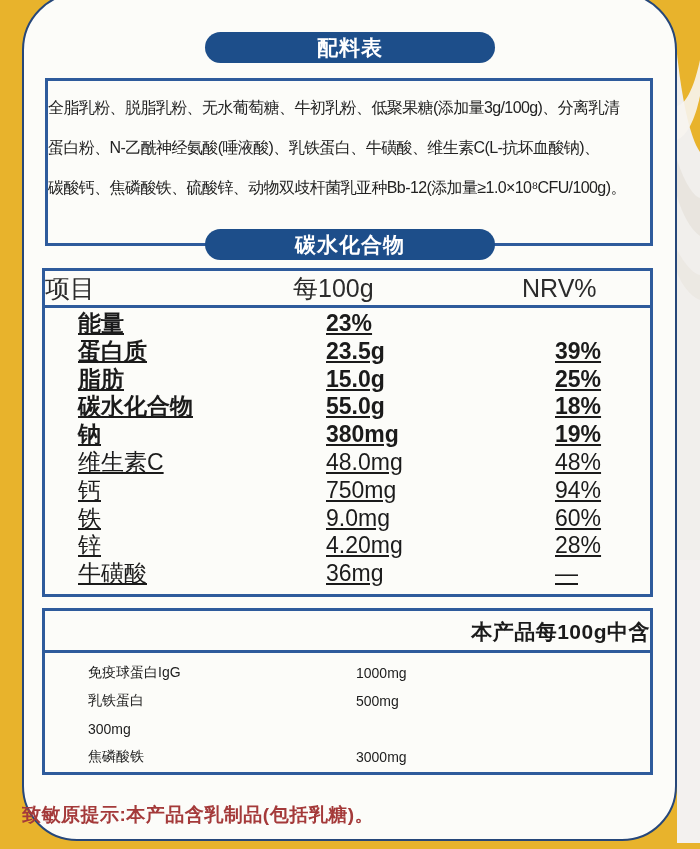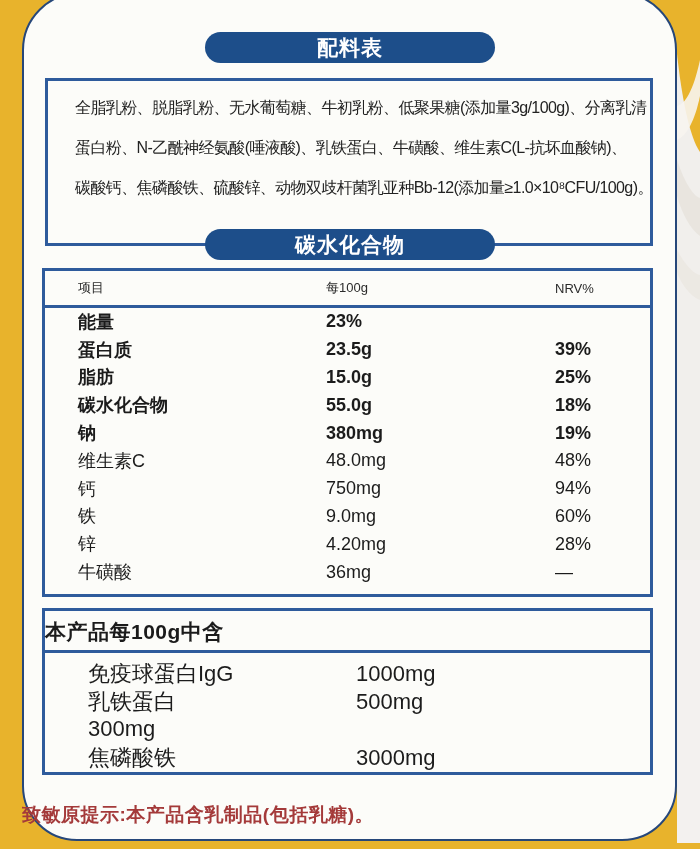--- a/index.html
+++ b/index.html
@@ -42,80 +42,80 @@
   }
   .badge.ingredients { top: 32px; }
   .badge.nutrition   { top: 229px; }
 
   
   .ing-box {
     position: absolute;
     left: 45px; top: 78px;
     width: 608px; height: 168px;
     border: 3px solid #2e5b9c;
-    padding: 7px 8px 0 27px;
+    padding: 7px 8px 0 0;
   }
   .ing-line {
     height: 40px; line-height: 40px;
     font-size: 16px;
     letter-spacing: -0.6px;
     white-space: nowrap;
     color: #222222;
   }
 
   
   .nut-box {
     position: absolute;
     left: 42px; top: 268px;
     width: 611px; height: 329px;
     border: 3px solid #2e5b9c;
     background: transparent;
   }
   .nut-header {
     display: grid;
     grid-template-columns: 248px 229px 1fr;
-    padding-left: 33px;
     height: 37px;
     align-items: center;
     border-bottom: 3px solid #2e5b9c;
-    font-size: 13px;
+    font-size: 25px;
     color: #2b2b2b;
   }
   .nut-rows { padding-left: 33px; }
   .nrow {
     display: grid;
     grid-template-columns: 248px 229px 1fr;
     height: 27.8px;
     align-items: center;
-    font-size: 18px;
+    font-size: 23px;
+    text-decoration: underline;
   }
   .nrow.b { font-weight: bold; }
 
   
   .box100 {
     position: absolute;
     left: 42px; top: 608px;
     width: 611px; height: 167px;
     border: 3px solid #2e5b9c;
   }
   .box100-title {
     height: 42px; line-height: 42px;
-    text-align: left;
+    text-align: right;
     font-size: 21px;
     font-weight: bold;
     border-bottom: 3px solid #2e5b9c;
     letter-spacing: 0.5px;
   }
   .box100-rows { padding: 6px 0 0 43px; }
   .crow {
     display: grid;
     grid-template-columns: 268px 1fr;
     height: 28px;
     align-items: center;
-    font-size: 22px;
+    font-size: 14px;
     color: #1c1c1c;
   }
 
   
   .allergen {
     position: absolute;
     left: 22px; top: 802px;
     width: 655px;
     text-align: left;
     font-size: 19px;

